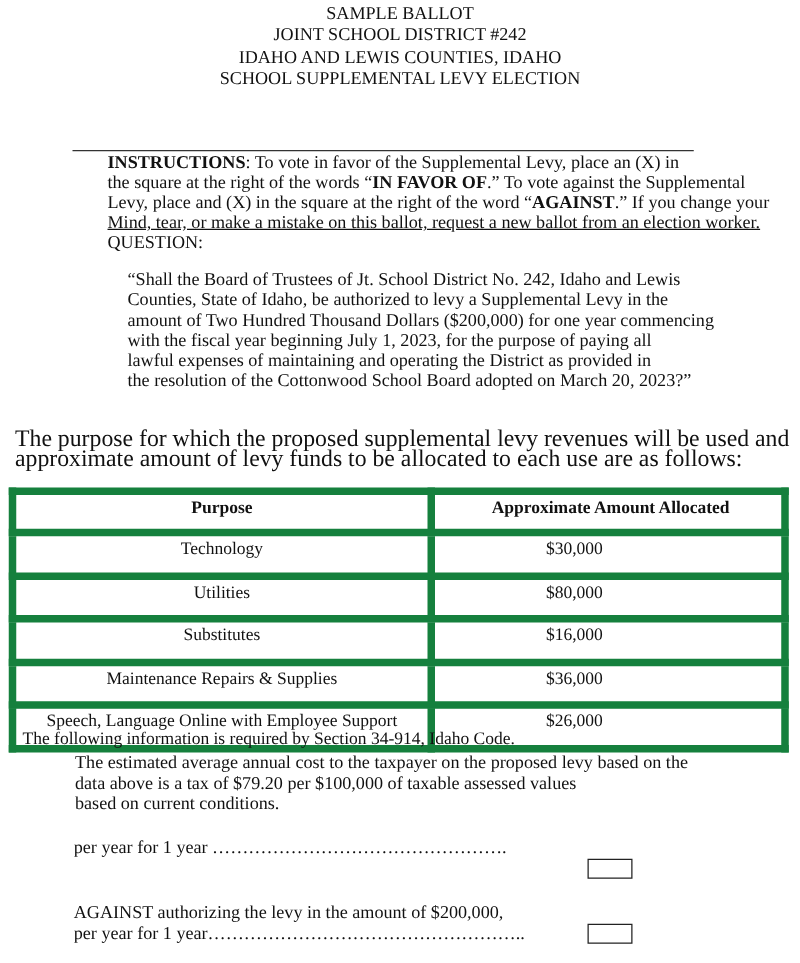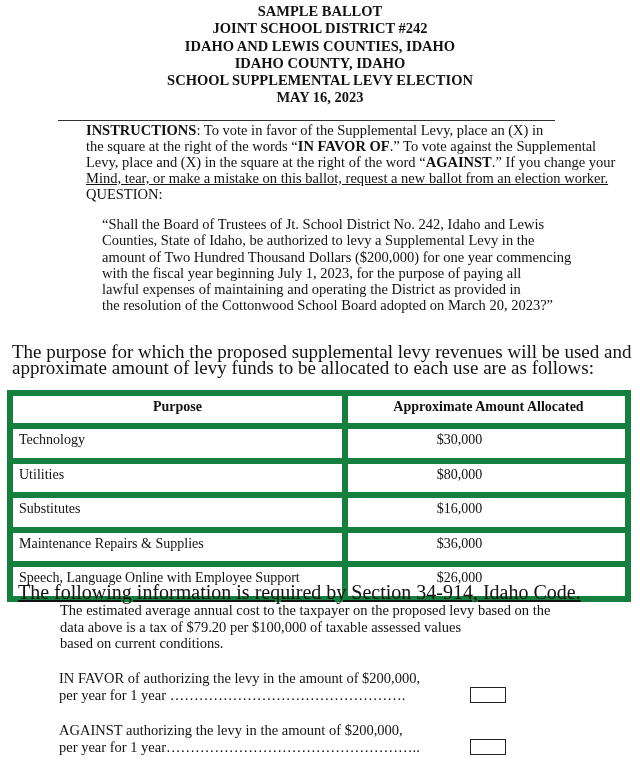--- a/index.html
+++ b/index.html
@@ -14,21 +14,21 @@
       overflow: hidden;
       font-family: "Liberation Serif", serif;
       color: #111111;
     }
     .header {
       position: absolute;
       top: 3px;
       left: 0;
       width: 640px;
       text-align: center;
-      font-weight: bold;
+      font-weight: normal;
       font-size: 14.5px;
       line-height: 17.3px;
     }
     .header div { white-space: nowrap; }
     .rule {
       position: absolute;
       left: 58px;
       top: 120px;
       width: 497px;
       height: 0;
@@ -77,31 +77,30 @@
       padding: 0 6px;
       vertical-align: top;
       line-height: 18px;
       padding-top: 2px;
     }
     table.alloc th {
       font-weight: bold;
       text-align: center;
       height: 25px;
     }
-    table.alloc td.purpose { text-align: left; width: 317px; }
+    table.alloc td.purpose { text-align: center; width: 317px; }
     table.alloc td.amount { text-align: center; padding-right: 60px; }
     table.alloc th.amount-h { text-align: center; padding-left: 10px; }
     .required {
       position: absolute;
       left: 18px;
       top: 584px;
-      font-size: 20px;
+      font-size: 14px;
       line-height: 16px;
       white-space: nowrap;
-      text-decoration: underline;
     }
     .estimate {
       position: absolute;
       left: 60px;
       top: 602px;
       font-size: 14.5px;
       line-height: 16.5px;
     }
     .estimate .line { white-space: nowrap; }
     .option {
@@ -126,23 +125,21 @@
     .checkbox.favor { top: 687px; }
     .checkbox.against { top: 739px; }
   </style>
 </head>
 <body>
 
 <div class="header">
   <div>SAMPLE BALLOT</div>
   <div>JOINT SCHOOL DISTRICT #242</div>
   <div>IDAHO AND LEWIS COUNTIES, IDAHO</div>
-  <div>IDAHO COUNTY, IDAHO</div>
   <div>SCHOOL SUPPLEMENTAL LEVY ELECTION</div>
-  <div>MAY 16, 2023</div>
 </div>
 
 <div class="rule"></div>
 
 <div class="instructions">
   <div class="line"><b>INSTRUCTIONS</b><span>:  To vote in favor of the Supplemental Levy, place an (X) in</span></div>
   <div class="line"><span>the square at the right of the words “</span><b>IN FAVOR OF</b><span>.”  To vote against the Supplemental</span></div>
   <div class="line"><span> Levy, place and (X) in the square at the right of the word “</span><b>AGAINST</b><span>.”  If you change your</span></div>
   <div class="line underline"> Mind, tear, or make a mistake on this ballot, request a new ballot from an election worker.</div>
   <div class="line">QUESTION:</div>
@@ -195,21 +192,20 @@
 
 <div class="required">The following information is required by Section 34-914, Idaho Code.</div>
 
 <div class="estimate">
   <div class="line">The estimated average annual cost to the taxpayer on the proposed levy based on the</div>
   <div class="line">data above is a tax of $79.20 per $100,000 of taxable assessed values</div>
   <div class="line">based on current conditions.</div>
 </div>
 
 <div class="option favor">
-  <div class="line">IN FAVOR of authorizing the levy in the amount of $200,000,</div>
   <div class="line"> per year for 1 year ………………………………………….</div>
 </div>
 <div class="checkbox favor"></div>
 
 <div class="option against">
   <div class="line">AGAINST authorizing the levy in the amount of $200,000,</div>
   <div class="line">per year for 1 year……………………………………………..</div>
 </div>
 <div class="checkbox against"></div>
 

